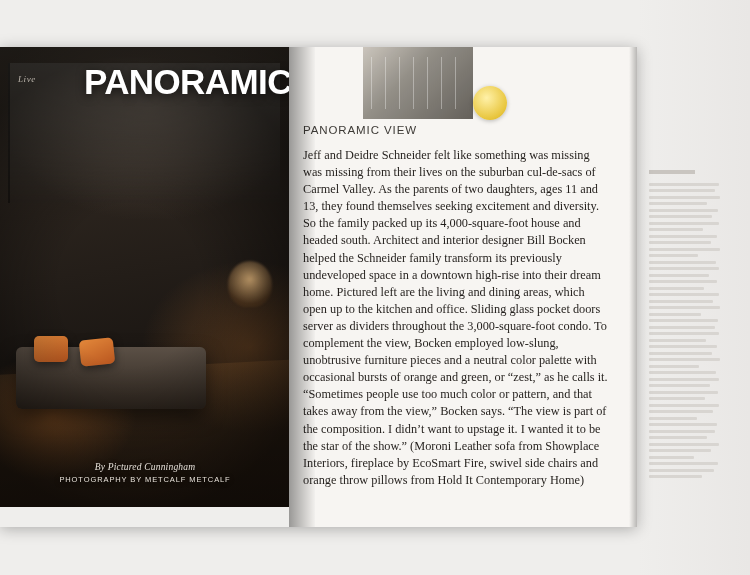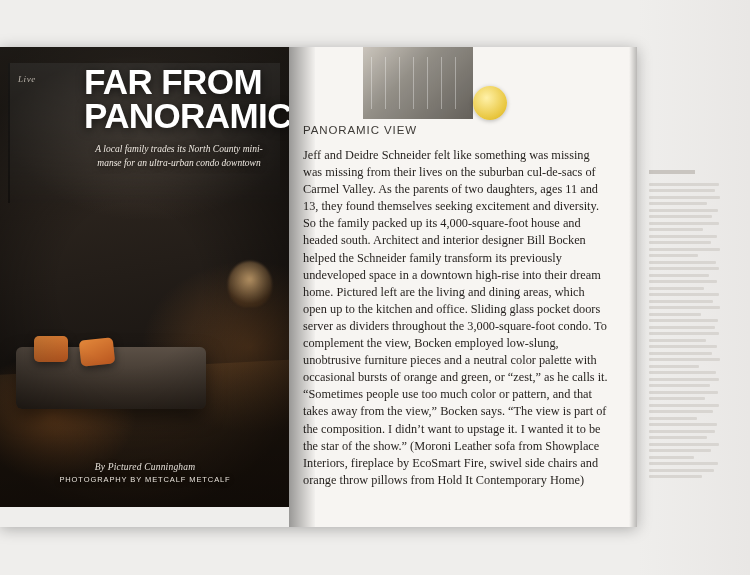--- a/index.html
+++ b/index.html
@@ -332,25 +332,23 @@
         <div class="photo-sofa"></div>
         <div class="photo-pillow-a"></div>
         <div class="photo-pillow-b"></div>
         <div class="photo-lamp"></div>
         <div class="photo-vignette"></div>
       </div>
 
       <div class="folio-left">Live</div>
 
       <div class="headline">
-        <div>FAR FROM</div>
         <div>PANORAMIC</div>
       </div>
 
-      <div class="deck">A local family trades its North County mini-manse for an ultra-urban condo downtown</div>
 
       <div class="byline">
         <div class="writer">By Pictured Cunningham</div>
         <div class="photog">PHOTOGRAPHY BY METCALF METCALF</div>
       </div>
     </div>
 
     <div class="page-right">
       <div class="inset-photo"></div>
       <div class="badge"></div>

